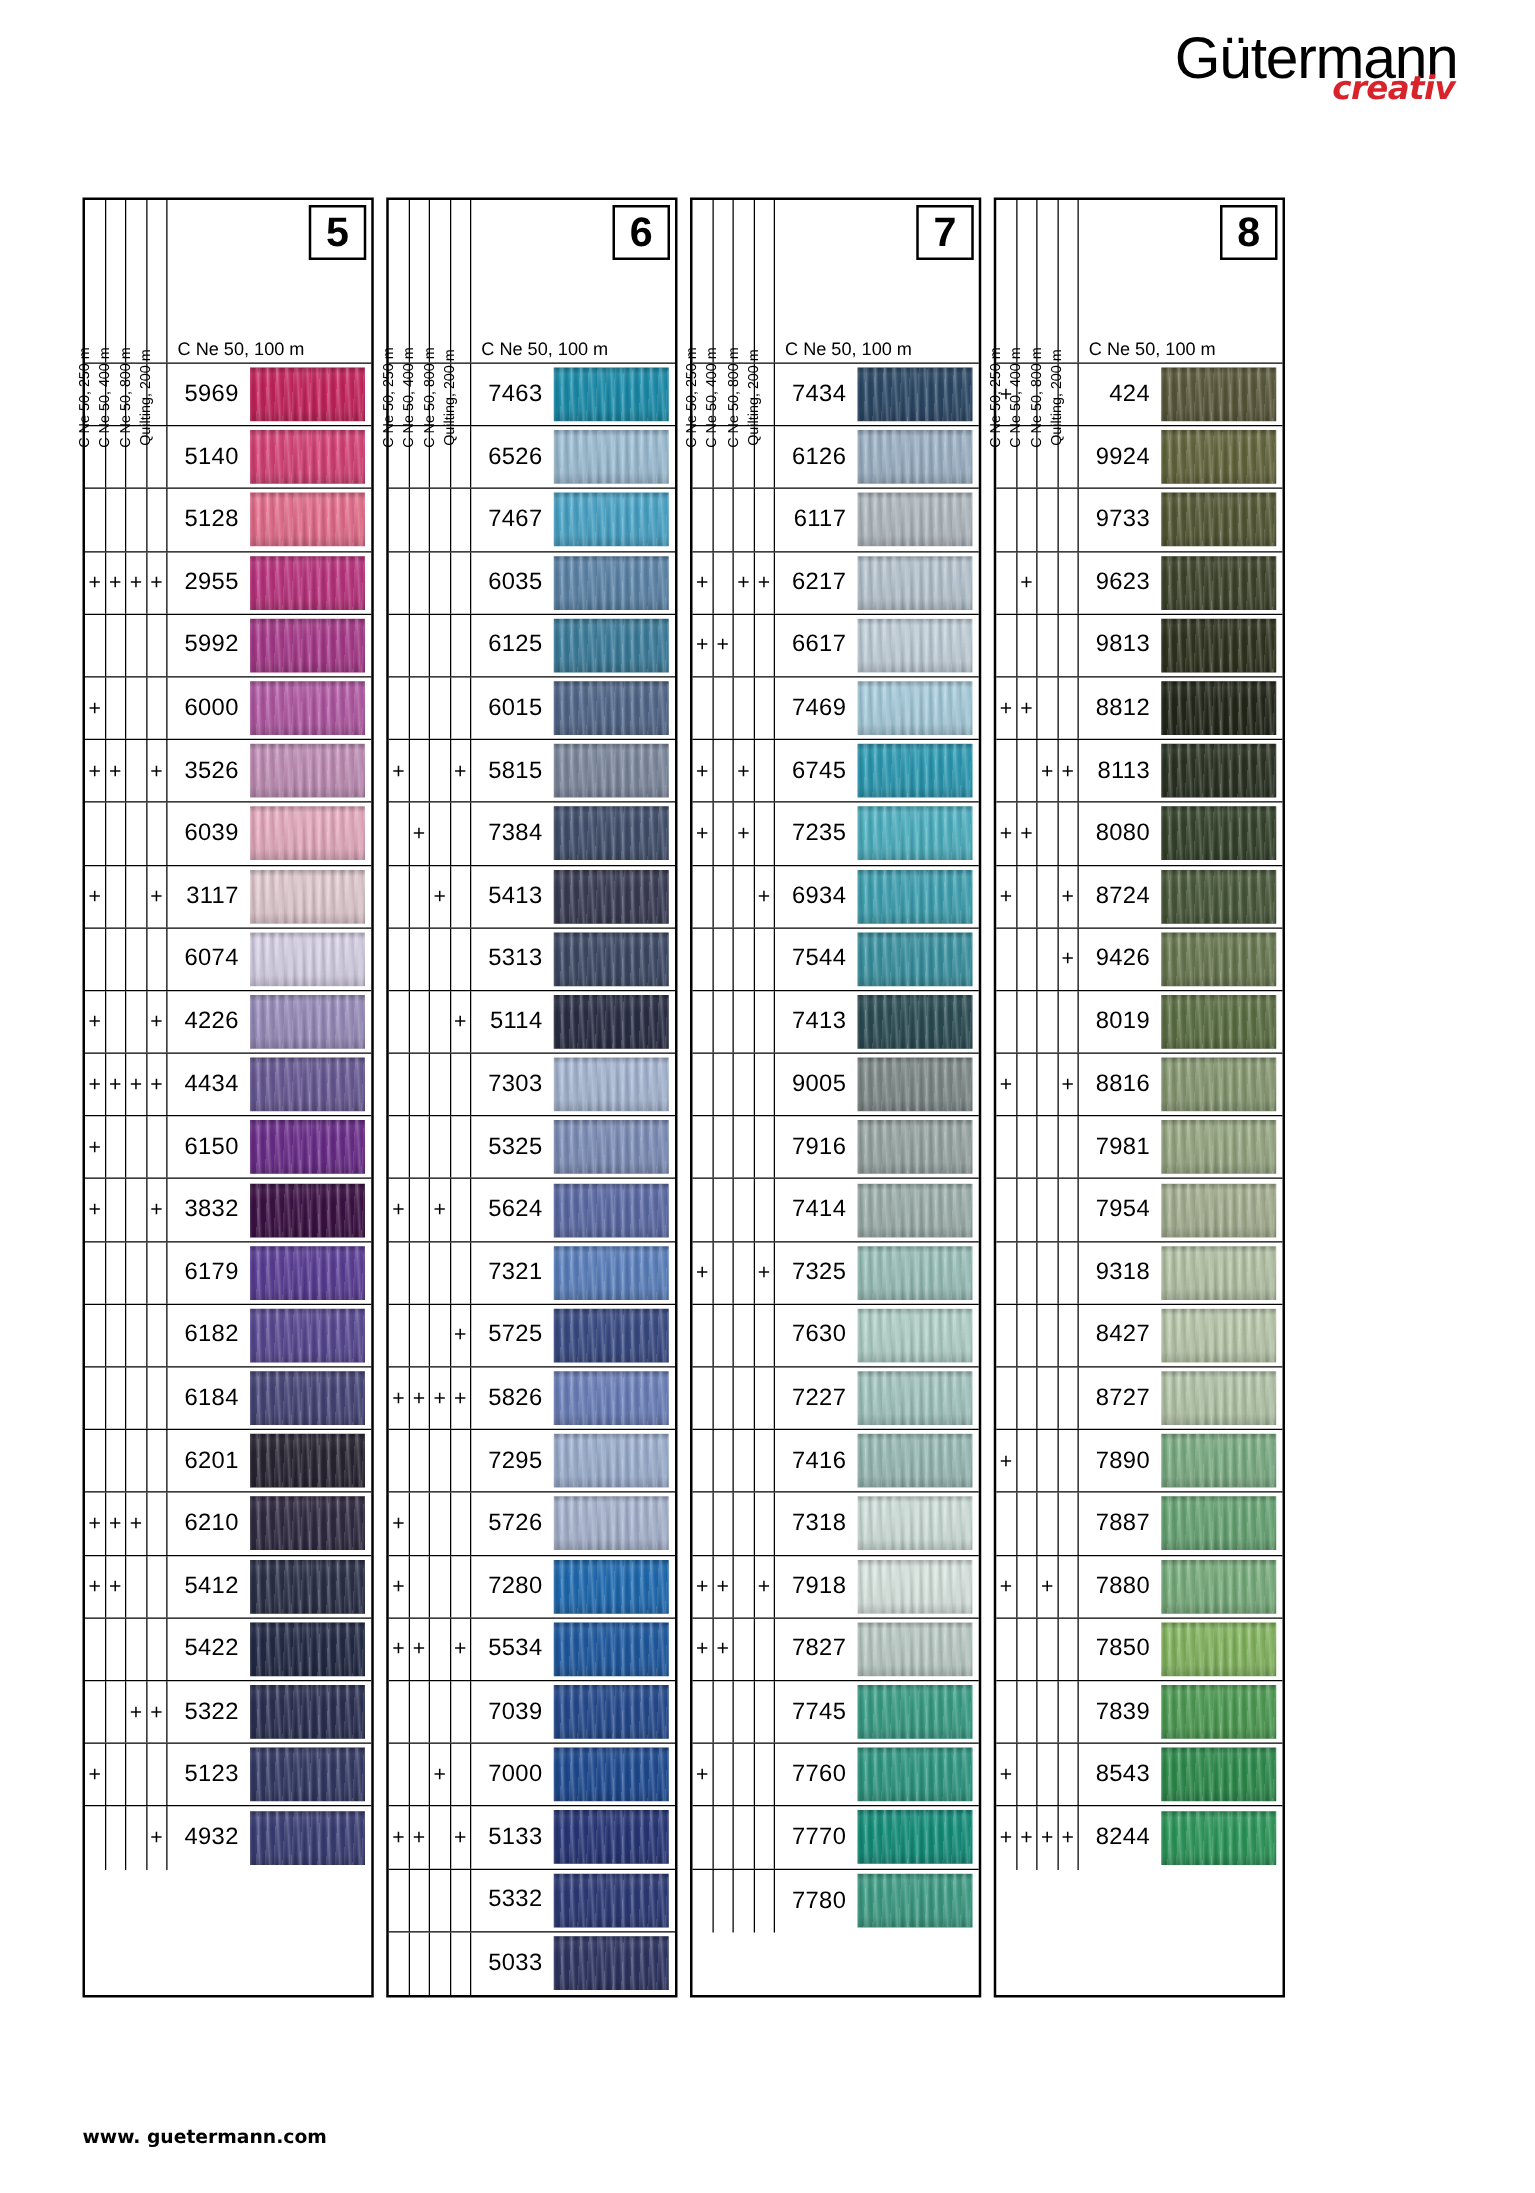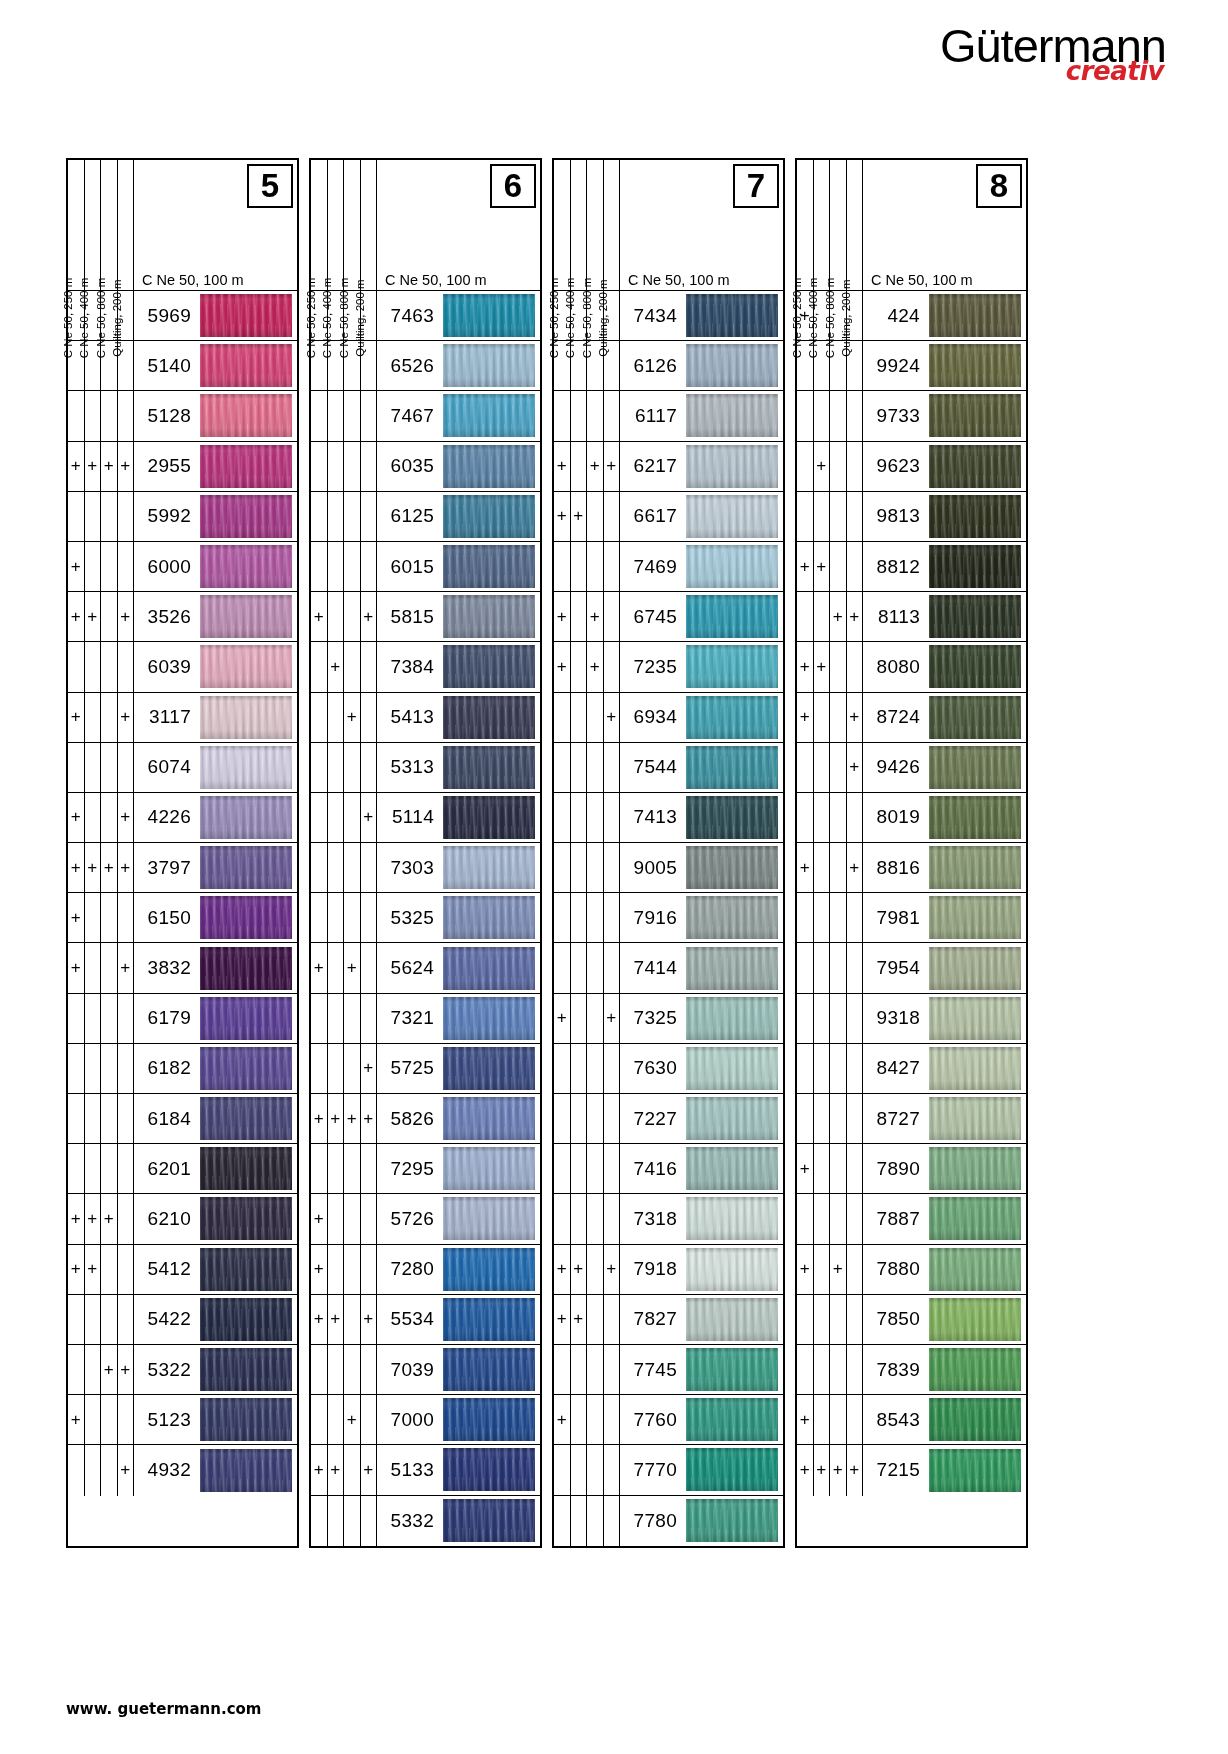--- a/index.html
+++ b/index.html
@@ -375,21 +375,21 @@
               <div class="swatch" style="background: rgb(155, 143, 190);"></div>
             </div>
           </div>
           <div class="row">
             <div class="marks">
               <div class="mark">+</div>
               <div class="mark">+</div>
               <div class="mark">+</div>
               <div class="mark">+</div>
             </div>
-            <div class="code">3797</div>
+            <div class="code">4434</div>
             <div class="swatch-cell">
               <div class="swatch" style="background: rgb(106, 91, 151);"></div>
             </div>
           </div>
           <div class="row">
             <div class="marks">
               <div class="mark">+</div>
               <div class="mark"></div>
               <div class="mark"></div>
               <div class="mark"></div>
@@ -848,20 +848,32 @@
               <div class="mark"></div>
               <div class="mark"></div>
               <div class="mark"></div>
               <div class="mark"></div>
             </div>
             <div class="code">5332</div>
             <div class="swatch-cell">
               <div class="swatch" style="background: rgb(45, 59, 120);"></div>
             </div>
           </div>
+          <div class="row">
+            <div class="marks">
+              <div class="mark"></div>
+              <div class="mark"></div>
+              <div class="mark"></div>
+              <div class="mark"></div>
+            </div>
+            <div class="code">5033</div>
+            <div class="swatch-cell">
+              <div class="swatch" style="background: rgb(47, 54, 100);"></div>
+            </div>
+          </div>
         </div>
       </div>
       <div class="chart-col">
         <div class="col-head">
           <div class="vlabels">
             <div class="vlabel">
               <span>C Ne 50, 250 m</span>
             </div>
             <div class="vlabel">
               <span>C Ne 50, 400 m</span>
@@ -1479,21 +1491,21 @@
               <div class="swatch" style="background: rgb(47, 143, 78);"></div>
             </div>
           </div>
           <div class="row">
             <div class="marks">
               <div class="mark">+</div>
               <div class="mark">+</div>
               <div class="mark">+</div>
               <div class="mark">+</div>
             </div>
-            <div class="code">7215</div>
+            <div class="code">8244</div>
             <div class="swatch-cell">
               <div class="swatch" style="background: rgb(46, 154, 92);"></div>
             </div>
           </div>
         </div>
       </div>
     </div>
 
   <div id="footer">www. guetermann.com</div>
 

